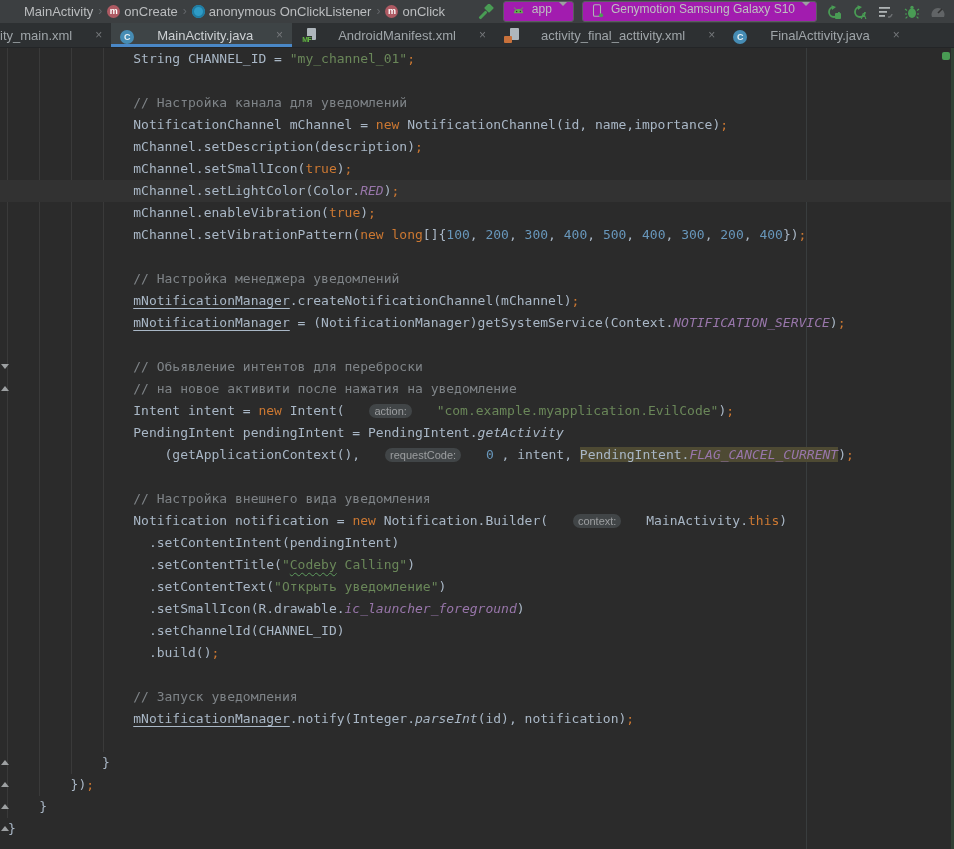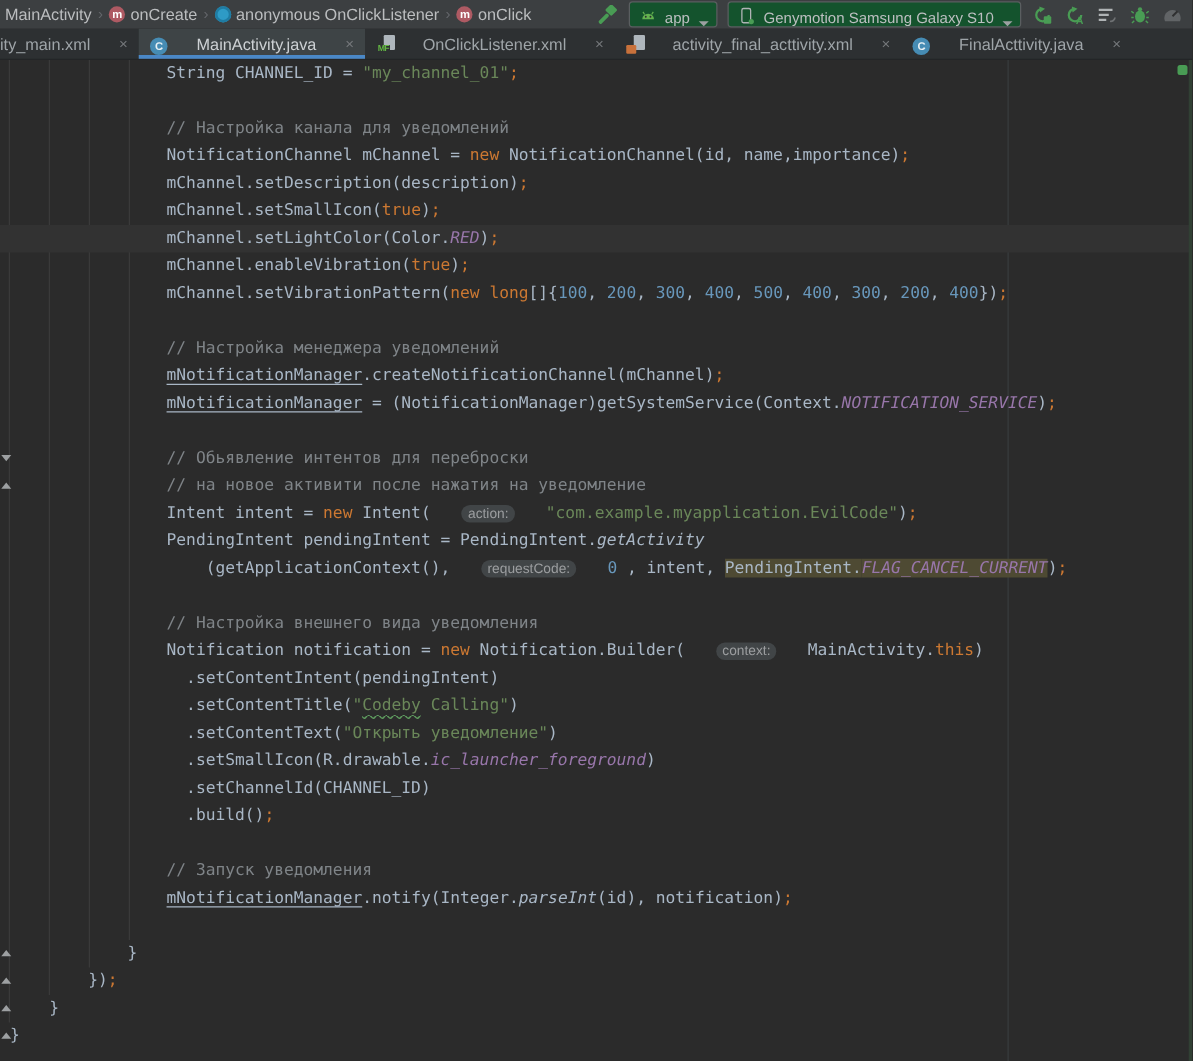--- a/index.html
+++ b/index.html
@@ -2,29 +2,29 @@
 <html><head>
 <meta charset="utf-8">
 <style>
   html,body{margin:0;padding:0;background:#2B2B2B;width:954px;height:849px;overflow:hidden;
     font-family:"Liberation Sans",sans-serif;-webkit-font-smoothing:antialiased;}
   #app{position:relative;width:954px;height:849px;}
 
   
   .toolbar{position:absolute;top:0;left:0;right:0;height:23px;background:#3C3F41;
     display:flex;align-items:center;padding:0 6px 0 4px;box-sizing:border-box;gap:8px;}
-  .breadcrumb{display:flex;align-items:flex-start;gap:4px;color:#BBBDBF;font-size:13px;white-space:nowrap;flex:1;min-width:0;overflow:hidden;}
+  .breadcrumb{display:flex;align-items:flex-start;gap:4px;color:#BBBDBF;font-size:13px;white-space:nowrap;flex:1;min-width:0;overflow:hidden;margin-left:20px;}
   .bc-item{display:flex;align-items:center;gap:4px;cursor:default;}
   .bc-sep{color:#63666A;font-size:12px;margin:0 1px;}
   .bc-circle{display:inline-flex;align-items:center;justify-content:center;width:13px;height:13px;border-radius:50%;
     font-size:9px;font-weight:bold;color:#fff;line-height:1;}
   .bc-method{background:#AE5A63;}
   .bc-class{background:#2E9BC6;box-shadow:inset 0 0 0 2px #1F7CA3;}
-  .selector{display:flex;align-items:flex-end;gap:5px;height:19px;border:1px solid #5A5E60;border-radius:3px;
-    padding:0 6px;color:#BDBFC1;font-size:12px;background:#14532d;cursor:default;white-space:nowrap;}
+  .selector{display:flex;align-items:flex-start;gap:5px;height:19px;border:1px solid #5A5E60;border-radius:3px;
+    padding:0 6px;color:#BDBFC1;font-size:12px;background:#a21caf;cursor:default;white-space:nowrap;}
   .caret-down{width:0;height:0;border-left:4px solid transparent;border-right:4px solid transparent;border-top:4px solid #9DA0A2;margin-left:2px;}
   .tb-actions{display:flex;align-items:center;gap:9px;padding-right:2px;}
   .tb-icon{width:17px;height:17px;display:inline-flex;align-items:center;justify-content:center;}
   .tb-icon svg{display:block;}
 
   
   .tabbar{position:absolute;top:23px;left:0;right:0;height:25px;background:#2D3032;display:flex;align-items:stretch;
     border-bottom:1px solid #232527;box-sizing:border-box;}
   .tab{display:flex;align-items:center;gap:22px;padding:0 9px;font-size:13px;color:#9FA5A9;cursor:default;white-space:nowrap;position:relative;}
   .tab.active{background:#3E4446;color:#CDD1D4;}
@@ -172,21 +172,21 @@
       <div class="tab active">
         <span class="tab-ic"><span class="ic-javaclass">C</span></span>
         <span>MainActivity.java</span>
         <span class="tab-close">×</span>
       </div>
       <div class="tab">
         <span class="tab-ic">
           <span class="ic-doc"></span>
           <span class="ic-badge badge-mf">MF</span>
         </span>
-        <span>OnClickListener.xml</span>
+        <span>AndroidManifest.xml</span>
         <span class="tab-close">×</span>
       </div>
       <div class="tab">
         <span class="tab-ic">
           <span class="ic-doc"></span>
           <span class="ic-badge badge-xml"></span>
         </span>
         <span>activity_final_acttivity.xml</span>
         <span class="tab-close">×</span>
       </div>

